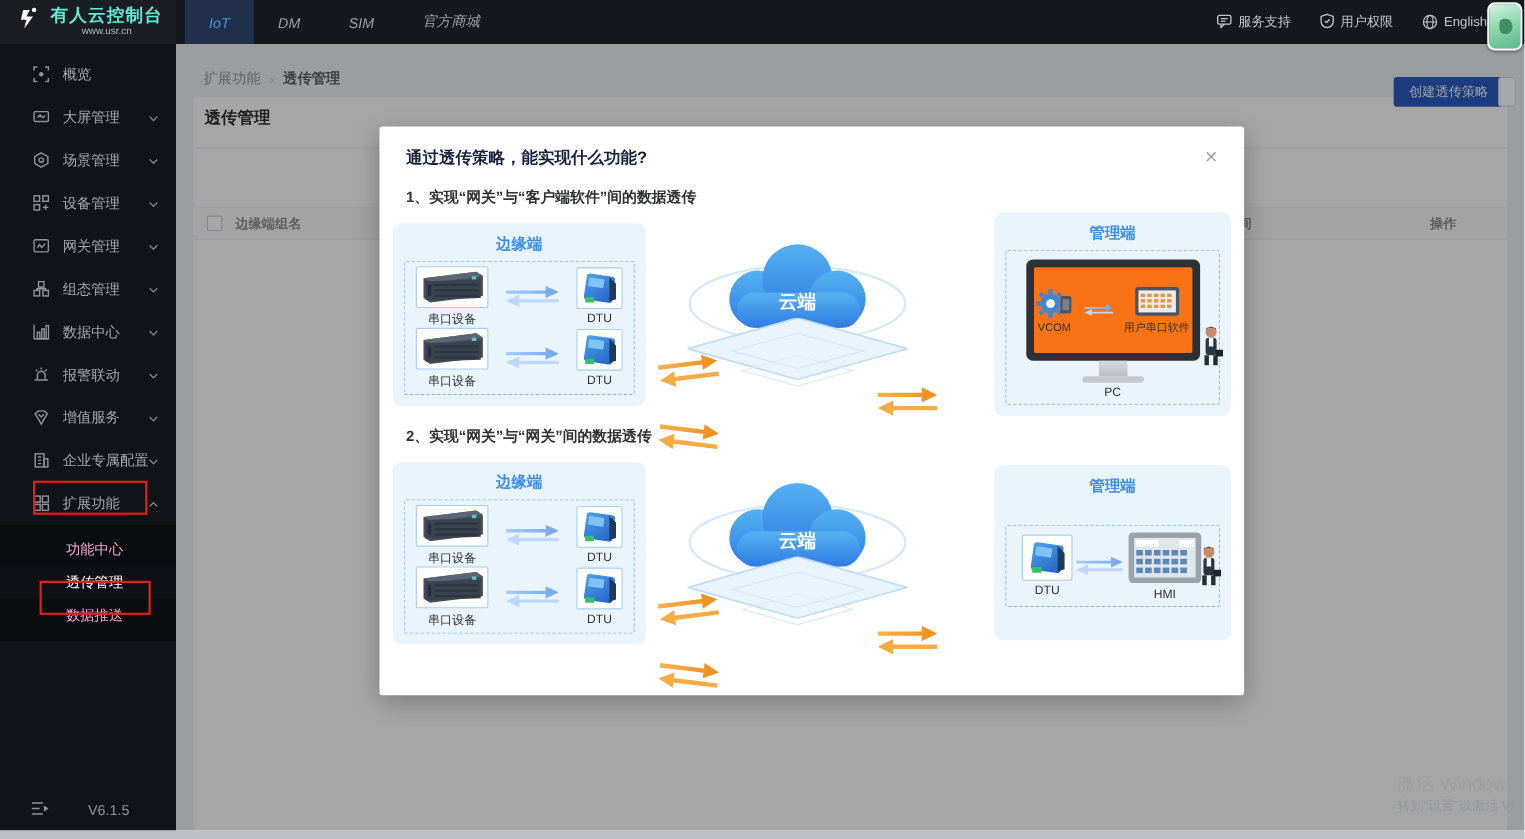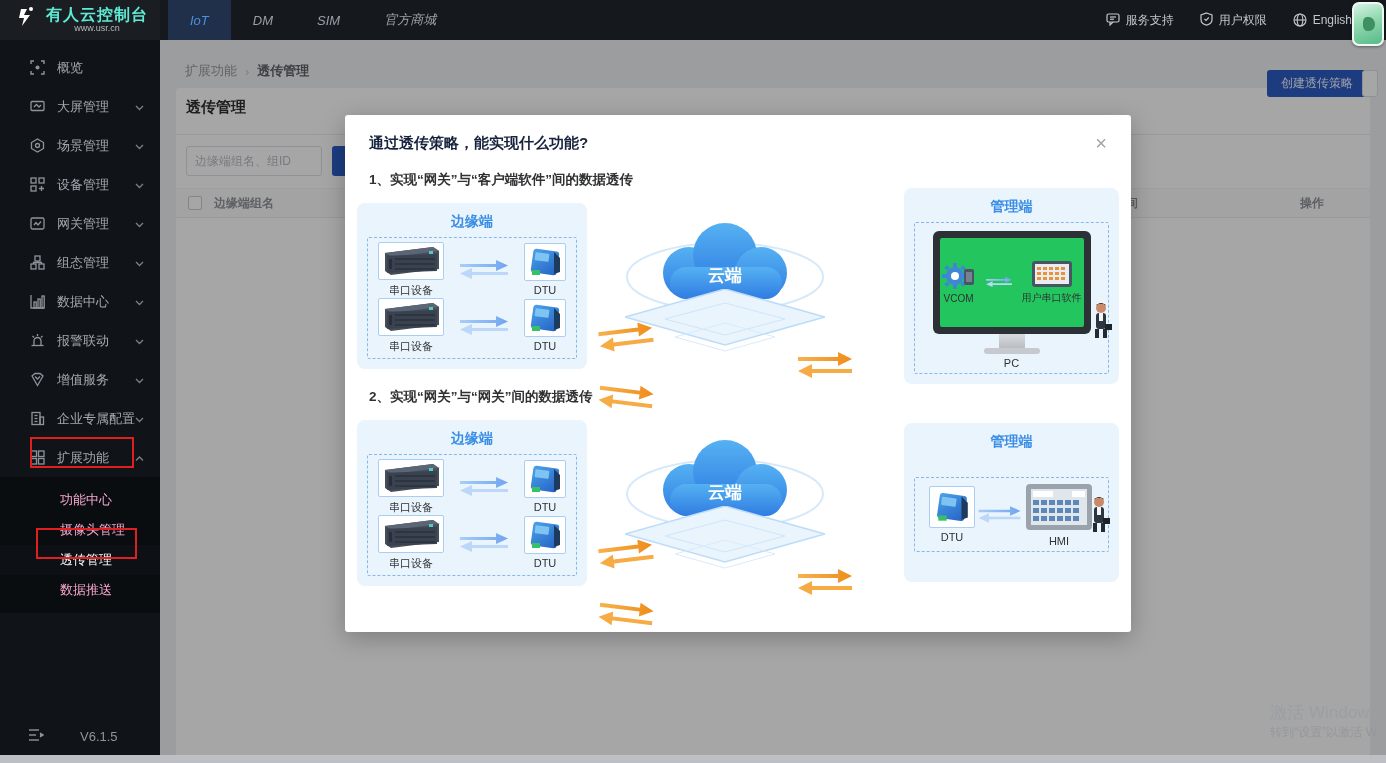--- a/index.html
+++ b/index.html
@@ -85,21 +85,21 @@
   .dev-frame { background:#fff; border:1px solid #a9cdf3; border-radius:2px; display:flex; align-items:center; justify-content:center; }
   .dev-label { font-size:11px; color:#303133; margin-top:3px; }
   .mid { flex:1; position:relative; }
 
   
   .cloud-wrap { position:absolute; left:50%; top:46%; transform:translate(-50%,-50%); width:200px; text-align:center; }
   .oa { position:absolute; }
 
   
   .monitor { width:158px; background:#2c3136; border-radius:6px; padding:7px; margin:0 auto; }
-  .mon-screen { background:#22c55e; border-radius:2px; height:89px; display:flex; align-items:center; justify-content:center; gap:8px; }
+  .mon-screen { background:#f97316; border-radius:2px; height:78px; display:flex; align-items:center; justify-content:center; gap:8px; }
   .mon-dev { display:flex; flex-direction:column; align-items:center; }
   .mon-label { font-size:10px; color:#303133; margin-top:2px; }
   .mon-stand { width:26px; height:14px; background:linear-gradient(#d8dbde,#b9bdc2); margin:0 auto; }
   .mon-base { width:56px; height:6px; background:#c6c9cd; border-radius:3px; margin:0 auto; }
   .pc-caption { text-align:center; font-size:11px; color:#303133; margin-top:3px; }
   .person { position:absolute; }
 </style>
 </head>
 <body>
 
@@ -401,21 +401,20 @@
             <rect x="8.5" y="8.5" width="5.5" height="5.5"></rect>
           </svg></span>
       <span>扩展功能</span>
       <span class="chev"><svg width="9" height="6" viewBox="0 0 9 6" fill="none" stroke="currentColor" stroke-width="1.3">
             <path d="M1 4.5 L4.5 1 L8 4.5"></path>
           </svg></span>
     </div>
     <div class="submenu">
       <div style="height:8px"></div>
       <div class="sub-item">功能中心</div>
-      <div class="sub-item">摄像头管理</div>
       <div class="sub-item active">透传管理</div>
       <div class="sub-item">数据推送</div>
       <div style="height:8px"></div>
     </div>
     <div class="side-footer">
       <span class="collapse-ic"><svg width="16" height="14" viewBox="0 0 16 14" fill="none" stroke="currentColor" stroke-width="1.4">
             <line x1="1" y1="2" x2="11" y2="2"></line>
             <line x1="1" y1="7" x2="8" y2="7"></line>
             <line x1="1" y1="12" x2="11" y2="12"></line>
             <path d="M12 5 L15 7 L12 9" fill="currentColor"></path>
@@ -431,24 +430,20 @@
     <div class="breadcrumb">
       <span>扩展功能</span>
       <span style="color:#c0c4cc">›</span>
       <span class="bc-cur">透传管理</span>
     </div>
     <div class="card">
       <div class="page-title">透传管理</div>
       <button class="create-btn">创建透传策略</button>
       <div class="edge-btn"></div>
       <div class="title-divider"></div>
-      <div class="search-row">
-        <input class="search-input" type="text" placeholder="边缘端组名、组ID" style="">
-        <button class="btn-primary">查询</button>
-      </div>
       <div class="table-head">
         <span class="th-check"></span>
         <span class="th-name">边缘端组名</span>
         <span class="th-spacer"></span>
         <span class="th-update">更新时间</span>
         <span class="th-op">操作</span>
       </div>
     </div>
   </div>
 

